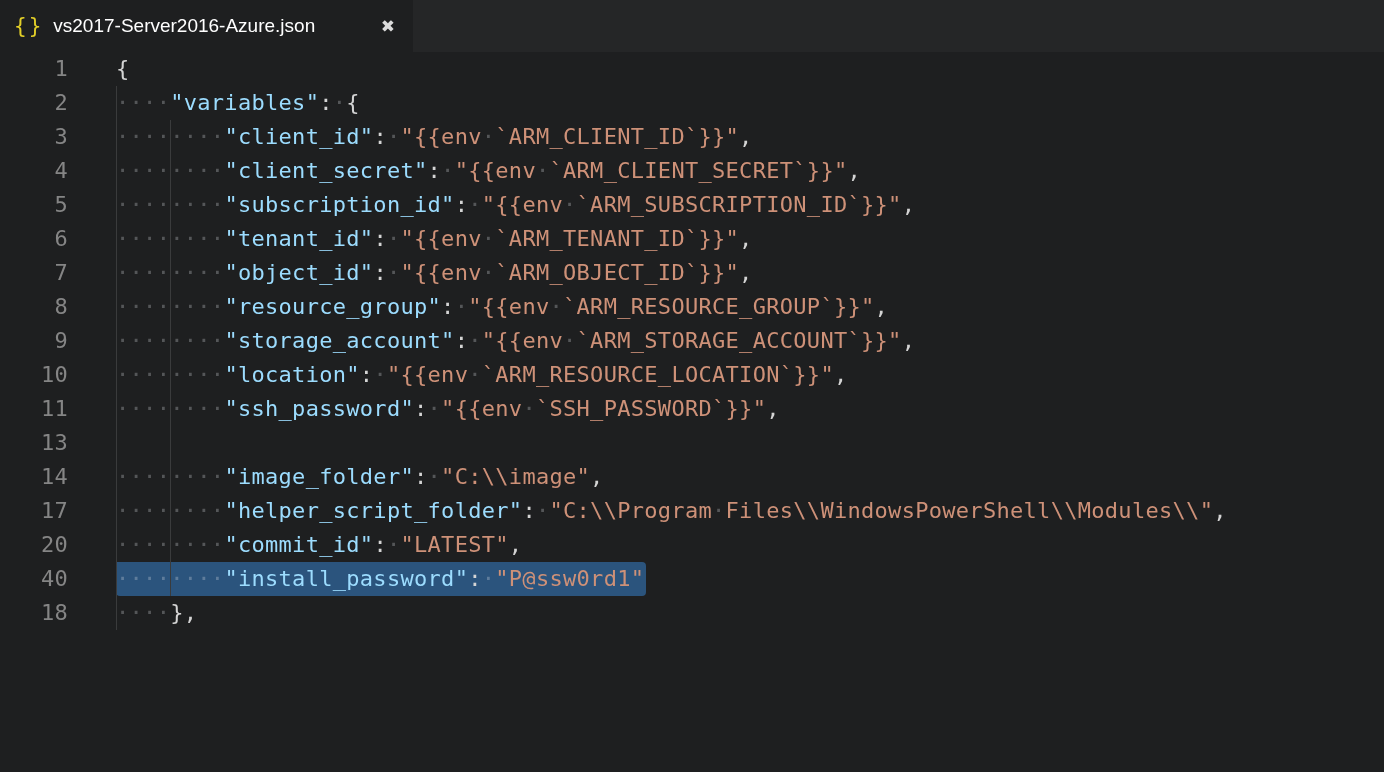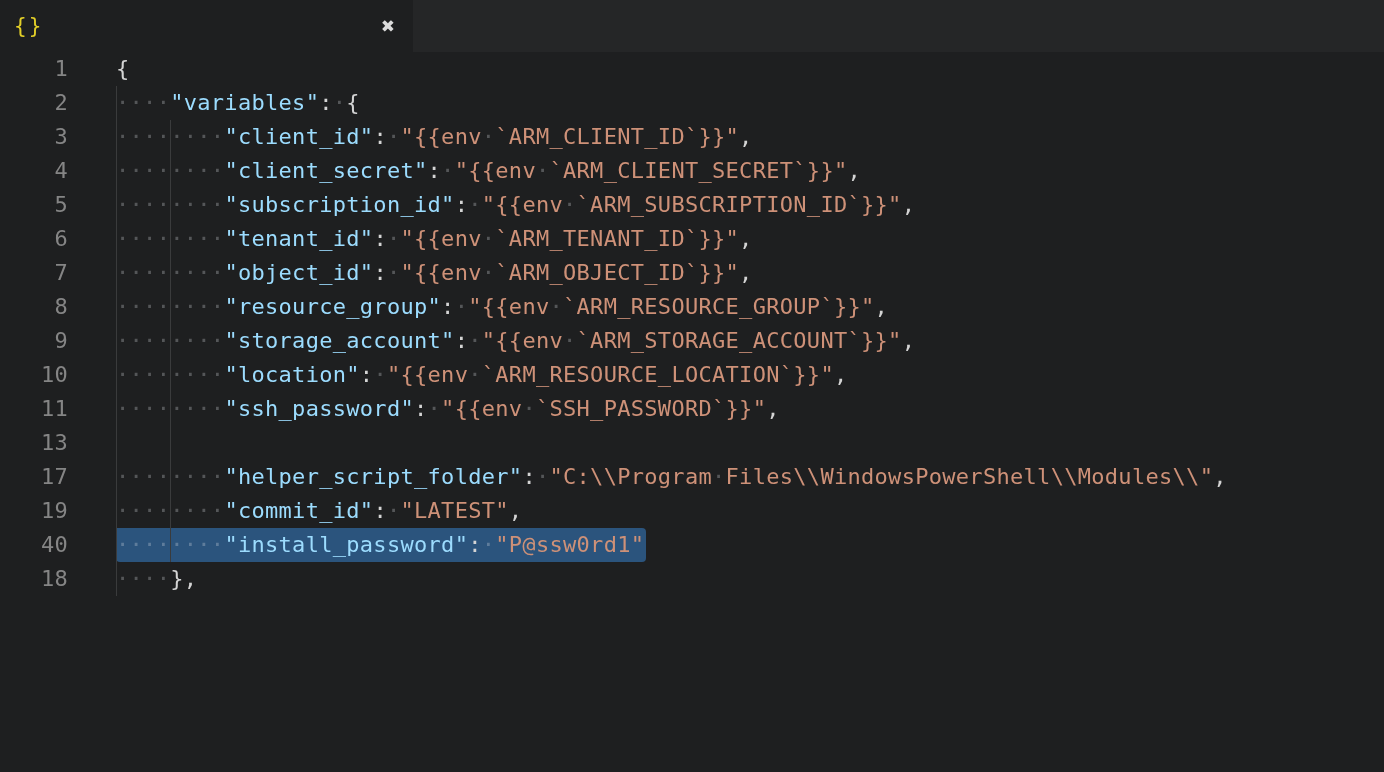--- a/index.html
+++ b/index.html
@@ -33,34 +33,36 @@
   .pun { color:#d4d4d4; }
   .ws  { color:rgba(225,230,235,0.28); }
 </style>
 </head>
 <body>
 
 <div class="window">
   <div class="tabbar">
     <div class="tab">
       <span class="tab-icon">{}</span>
+      <span class="tab-label">vs2017-Server2016-Azure.json</span>
       <span class="tab-close">✖</span>
     </div>
   </div>
   <div class="editor">
       <div class="row"><div class="num">1</div><div class="code"><span class="linewrap"><span class="pun">{</span></span></div></div>
       <div class="row"><div class="num">2</div><div class="code"><span class="linewrap"><span class="ws">····</span><span class="key">"variables"</span><span class="pun">:</span><span class="ws">·</span><span class="pun">{</span></span><div class="guide" style="left: 48px;"></div></div></div>
       <div class="row"><div class="num">3</div><div class="code"><span class="linewrap"><span class="ws">········</span><span class="key">"client_id"</span><span class="pun">:</span><span class="ws">·</span><span class="str">"{{env</span><span class="ws">·</span><span class="str">`ARM_CLIENT_ID`}}"</span><span class="pun">,</span></span><div class="guide" style="left: 48px;"></div><div class="guide" style="left: 102px;"></div></div></div>
       <div class="row"><div class="num">4</div><div class="code"><span class="linewrap"><span class="ws">········</span><span class="key">"client_secret"</span><span class="pun">:</span><span class="ws">·</span><span class="str">"{{env</span><span class="ws">·</span><span class="str">`ARM_CLIENT_SECRET`}}"</span><span class="pun">,</span></span><div class="guide" style="left: 48px;"></div><div class="guide" style="left: 102px;"></div></div></div>
       <div class="row"><div class="num">5</div><div class="code"><span class="linewrap"><span class="ws">········</span><span class="key">"subscription_id"</span><span class="pun">:</span><span class="ws">·</span><span class="str">"{{env</span><span class="ws">·</span><span class="str">`ARM_SUBSCRIPTION_ID`}}"</span><span class="pun">,</span></span><div class="guide" style="left: 48px;"></div><div class="guide" style="left: 102px;"></div></div></div>
       <div class="row"><div class="num">6</div><div class="code"><span class="linewrap"><span class="ws">········</span><span class="key">"tenant_id"</span><span class="pun">:</span><span class="ws">·</span><span class="str">"{{env</span><span class="ws">·</span><span class="str">`ARM_TENANT_ID`}}"</span><span class="pun">,</span></span><div class="guide" style="left: 48px;"></div><div class="guide" style="left: 102px;"></div></div></div>
       <div class="row"><div class="num">7</div><div class="code"><span class="linewrap"><span class="ws">········</span><span class="key">"object_id"</span><span class="pun">:</span><span class="ws">·</span><span class="str">"{{env</span><span class="ws">·</span><span class="str">`ARM_OBJECT_ID`}}"</span><span class="pun">,</span></span><div class="guide" style="left: 48px;"></div><div class="guide" style="left: 102px;"></div></div></div>
       <div class="row"><div class="num">8</div><div class="code"><span class="linewrap"><span class="ws">········</span><span class="key">"resource_group"</span><span class="pun">:</span><span class="ws">·</span><span class="str">"{{env</span><span class="ws">·</span><span class="str">`ARM_RESOURCE_GROUP`}}"</span><span class="pun">,</span></span><div class="guide" style="left: 48px;"></div><div class="guide" style="left: 102px;"></div></div></div>
       <div class="row"><div class="num">9</div><div class="code"><span class="linewrap"><span class="ws">········</span><span class="key">"storage_account"</span><span class="pun">:</span><span class="ws">·</span><span class="str">"{{env</span><span class="ws">·</span><span class="str">`ARM_STORAGE_ACCOUNT`}}"</span><span class="pun">,</span></span><div class="guide" style="left: 48px;"></div><div class="guide" style="left: 102px;"></div></div></div>
       <div class="row"><div class="num">10</div><div class="code"><span class="linewrap"><span class="ws">········</span><span class="key">"location"</span><span class="pun">:</span><span class="ws">·</span><span class="str">"{{env</span><span class="ws">·</span><span class="str">`ARM_RESOURCE_LOCATION`}}"</span><span class="pun">,</span></span><div class="guide" style="left: 48px;"></div><div class="guide" style="left: 102px;"></div></div></div>
       <div class="row"><div class="num">11</div><div class="code"><span class="linewrap"><span class="ws">········</span><span class="key">"ssh_password"</span><span class="pun">:</span><span class="ws">·</span><span class="str">"{{env</span><span class="ws">·</span><span class="str">`SSH_PASSWORD`}}"</span><span class="pun">,</span></span><div class="guide" style="left: 48px;"></div><div class="guide" style="left: 102px;"></div></div></div>
       <div class="row"><div class="num">13</div><div class="code"><span class="linewrap"></span><div class="guide" style="left: 48px;"></div><div class="guide" style="left: 102px;"></div></div></div>
+      <div class="row"><div class="num">14</div><div class="code"><span class="linewrap"><span class="ws">········</span><span class="key">"image_folder"</span><span class="pun">:</span><span class="ws">·</span><span class="str">"C:\\image"</span><span class="pun">,</span></span><div class="guide" style="left: 48px;"></div><div class="guide" style="left: 102px;"></div></div></div>
       <div class="row"><div class="num">17</div><div class="code"><span class="linewrap"><span class="ws">········</span><span class="key">"helper_script_folder"</span><span class="pun">:</span><span class="ws">·</span><span class="str">"C:\\Program</span><span class="ws">·</span><span class="str">Files\\WindowsPowerShell\\Modules\\"</span><span class="pun">,</span></span><div class="guide" style="left: 48px;"></div><div class="guide" style="left: 102px;"></div></div></div>
-      <div class="row"><div class="num">19</div><div class="code"><span class="linewrap"><span class="ws">········</span><span class="key">"commit_id"</span><span class="pun">:</span><span class="ws">·</span><span class="str">"LATEST"</span><span class="pun">,</span></span><div class="guide" style="left: 48px;"></div><div class="guide" style="left: 102px;"></div></div></div>
+      <div class="row"><div class="num">20</div><div class="code"><span class="linewrap"><span class="ws">········</span><span class="key">"commit_id"</span><span class="pun">:</span><span class="ws">·</span><span class="str">"LATEST"</span><span class="pun">,</span></span><div class="guide" style="left: 48px;"></div><div class="guide" style="left: 102px;"></div></div></div>
       <div class="row"><div class="num">40</div><div class="code"><span class="linewrap sel sel-last"><span class="ws">········</span><span class="key">"install_password"</span><span class="pun">:</span><span class="ws">·</span><span class="str">"P@ssw0rd1"</span></span><div class="guide" style="left: 48px;"></div><div class="guide" style="left: 102px;"></div></div></div>
       <div class="row"><div class="num">18</div><div class="code"><span class="linewrap"><span class="ws">····</span><span class="pun">},</span></span><div class="guide" style="left: 48px;"></div></div></div>
     </div>
 </div>
 
 </body></html>

